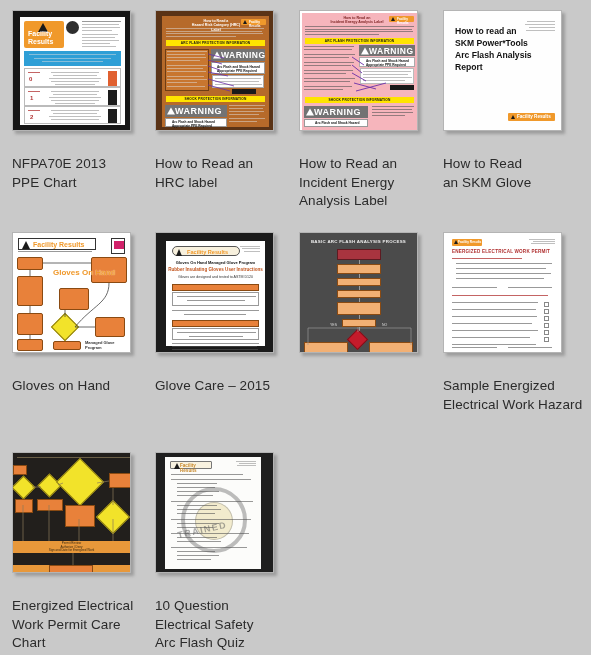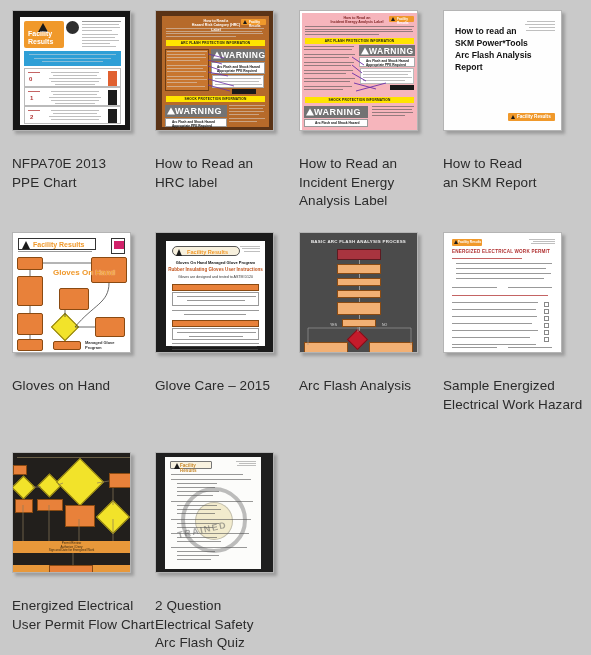--- a/index.html
+++ b/index.html
@@ -412,21 +412,21 @@
           <div class="tline" style="right:0;top:6px;width:26px;"></div>
           <div class="tline" style="right:0;top:9px;width:29px;"></div>
         </div>
         <div class="fbadge">
           <div style="position:absolute;left:3px;top:1.5px;width:0;height:0;border-left:2.5px solid transparent;border-right:2.5px solid transparent;border-bottom:4.5px solid #1a1a1a;"></div>
           <span>Facility Results</span>
         </div>
       </div>
     </div>
     <div class="caption">How to Read
-an SKM Report</div>
+an SKM Glove</div>
   </div>
 
   <div class="cell" style="left:12px;  top:232px;">
     <div class="thumb-wrap">
       <div class="thumb-shadow"></div>
       <div class="thumb t5">
         <div class="pg sheet"></div>
         <div class="banner">
           <div style="position:absolute;left:3px;top:2px;width:0;height:0;border-left:4px solid transparent;border-right:4px solid transparent;border-bottom:8px solid #1a1a1a;"></div>
           <div class="bantxt">Facility Results</div>
@@ -524,21 +524,20 @@
         <div class="side" style="right:4px;top:109px;width:44px;"></div>
         <svg style="position:absolute;inset:0;width:119px;height:121px;">
           <g stroke="#9a9a9a" stroke-width="0.7" fill="none">
             <path d="M8,95 L8,112 M8,95 L111,95 M111,95 L111,112 M58,94 L58,99"></path>
           </g>
           <text x="30" y="93" fill="#ddd" font-size="3.5" font-family="Liberation Sans, sans-serif">YES</text>
           <text x="82" y="93" fill="#ddd" font-size="3.5" font-family="Liberation Sans, sans-serif">NO</text>
         </svg>
       </div>
     </div>
-    <div class="caption">Arc Flash Analysis</div>
   </div>
 
   <div class="cell" style="left:443px; top:232px;">
     <div class="thumb-wrap">
       <div class="thumb-shadow"></div>
       <div class="thumb t8">
         <div class="pg sheet"></div>
         <div class="fb">
           <div style="position:absolute;left:2px;top:1px;width:0;height:0;border-left:2px solid transparent;border-right:2px solid transparent;border-bottom:4px solid #1a1a1a;"></div>
           <span style="position:absolute;left:6px;top:0.8px;font-size:3.2px;font-weight:bold;color:#fff;">Facility Results</span>
@@ -612,21 +611,21 @@
         <div class="flowbox" style="left:36px;top:112px;width:44px;height:9px;"></div>
         <svg style="position:absolute;inset:0;width:119px;height:121px;">
           <g stroke="#8a7a5a" stroke-width="0.7" fill="none">
             <path d="M10,52 L10,88 M36,52 L36,88 M66,66 L66,88 M100,66 L100,88 M60,100 L60,112"></path>
             <path d="M19,34 L28,34 M45,32 L50,30 M84,30 L96,28 M100,35 L100,52"></path>
           </g>
         </svg>
       </div>
     </div>
     <div class="caption">Energized Electrical
-User Permit Flow Chart</div>
+Work Permit Care Chart</div>
   </div>
 
   <div class="cell" style="left:155px; top:452px;">
     <div class="thumb-wrap">
       <div class="thumb-shadow"></div>
       <div class="thumb t10">
         <div class="pg bg"></div>
         <div class="sheet">
           <div class="hdr">
             <div style="position:absolute;left:3px;top:1px;width:0;height:0;border-left:3px solid transparent;border-right:3px solid transparent;border-bottom:6px solid #1a1a1a;"></div>
@@ -658,18 +657,18 @@
             <div class="tline d" style="left:6px;top:63px;width:40px;"></div>
             <div class="tline d" style="left:6px;top:67px;width:44px;"></div>
             <div class="tline d" style="left:0;top:73px;width:76px;"></div>
             <div class="tline d" style="left:6px;top:77px;width:38px;"></div>
             <div class="tline d" style="left:6px;top:81px;width:42px;"></div>
             <div class="tline d" style="left:6px;top:85px;width:34px;"></div>
           </div>
         </div>
       </div>
     </div>
-    <div class="caption">2 Question
+    <div class="caption">10 Question
 Electrical Safety
 Arc Flash Quiz</div>
   </div>
 
 </div>
 
 </body></html>

